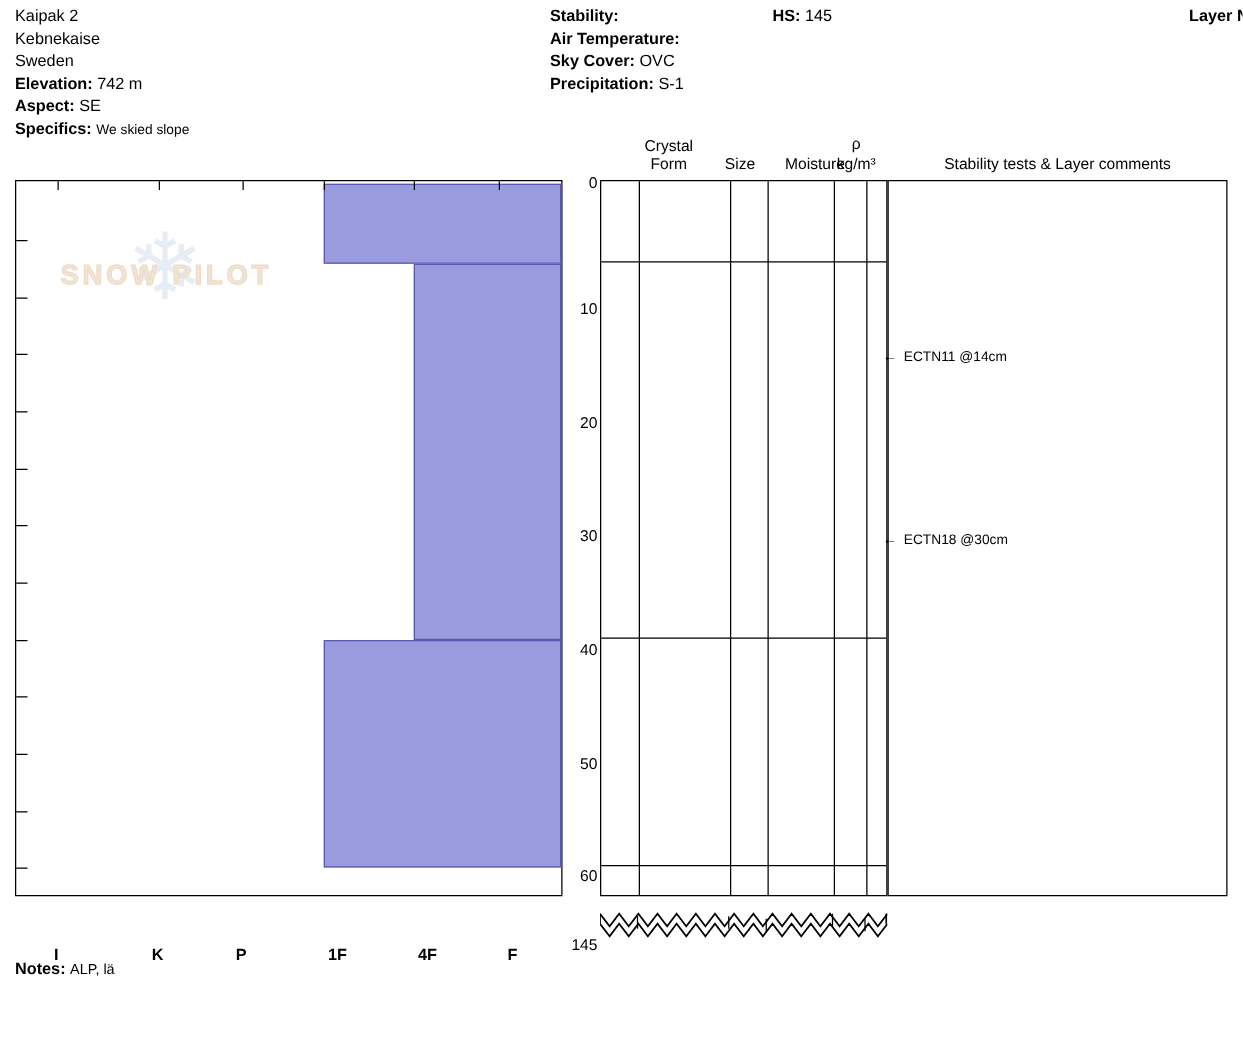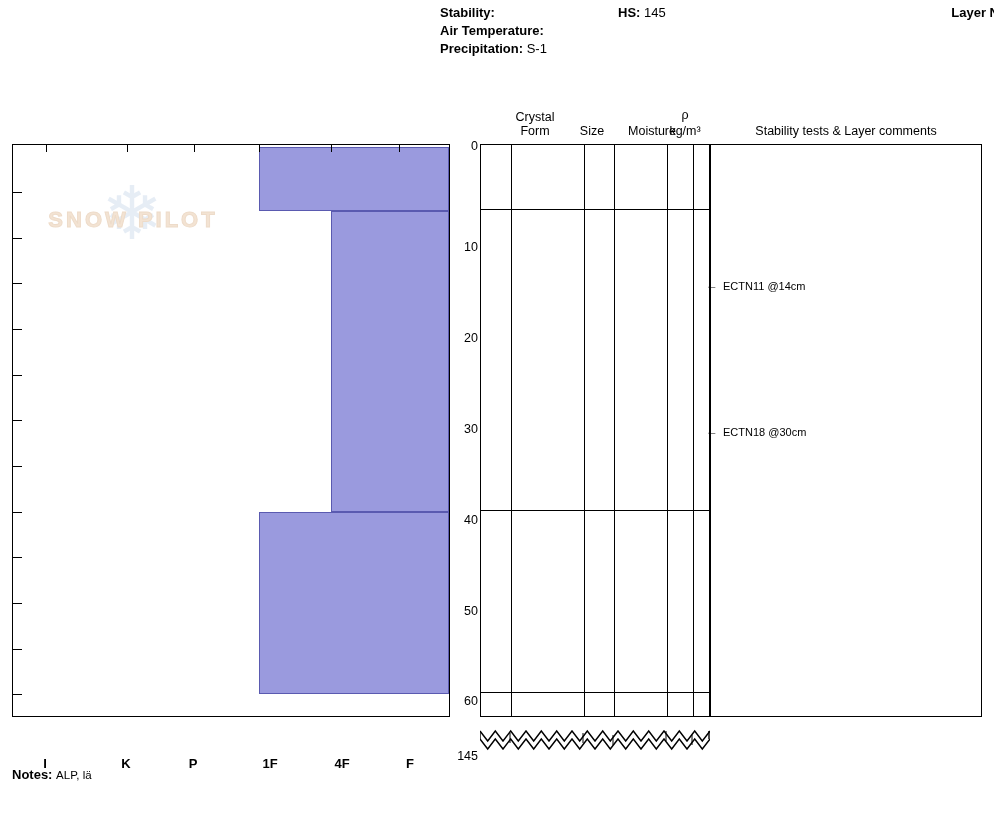--- a/index.html
+++ b/index.html
@@ -171,30 +171,51 @@
     width: 600px; height: 20px;
     font-size: 13px;
   }
   #notes .note-val { font-size: 11.5px; }
 </style>
 </head>
 <body>
 
 <div id="header" class="abs">
 
+  <div class="hdr-col" id="col-loc">
+    <div class="hdr-line">Kaipak 2</div>
+    <div class="hdr-line">Kebnekaise</div>
+    <div class="hdr-line">Sweden</div>
+    <div class="hdr-line">
+      <span class="lbl">Elevation:</span>
+      <span class="val">742 m</span>
+    </div>
+    <div class="hdr-line">
+      <span class="lbl">Aspect:</span>
+      <span class="val">SE</span>
+    </div>
+    <div class="hdr-line">
+      <span class="lbl">Specifics:</span>
+      <span class="val small">We skied slope</span>
+    </div>
+  </div>
 
 
   <div class="hdr-col" id="col-wx">
     <div class="hdr-line">
       <span class="lbl">Stability:</span>
       <span class="val"></span>
     </div>
     <div class="hdr-line">
       <span class="lbl">Air Temperature:</span>
       <span class="val"></span>
+    </div>
+    <div class="hdr-line">
+      <span class="lbl">Sky Cover:</span>
+      <span class="val">OVC</span>
     </div>
     <div class="hdr-line">
       <span class="lbl">Precipitation:</span>
       <span class="val">S-1</span>
     </div>
   </div>
 
   <div class="hdr-col" id="col-hs">
     <div class="hdr-line">
       <span class="lbl">HS:</span>

